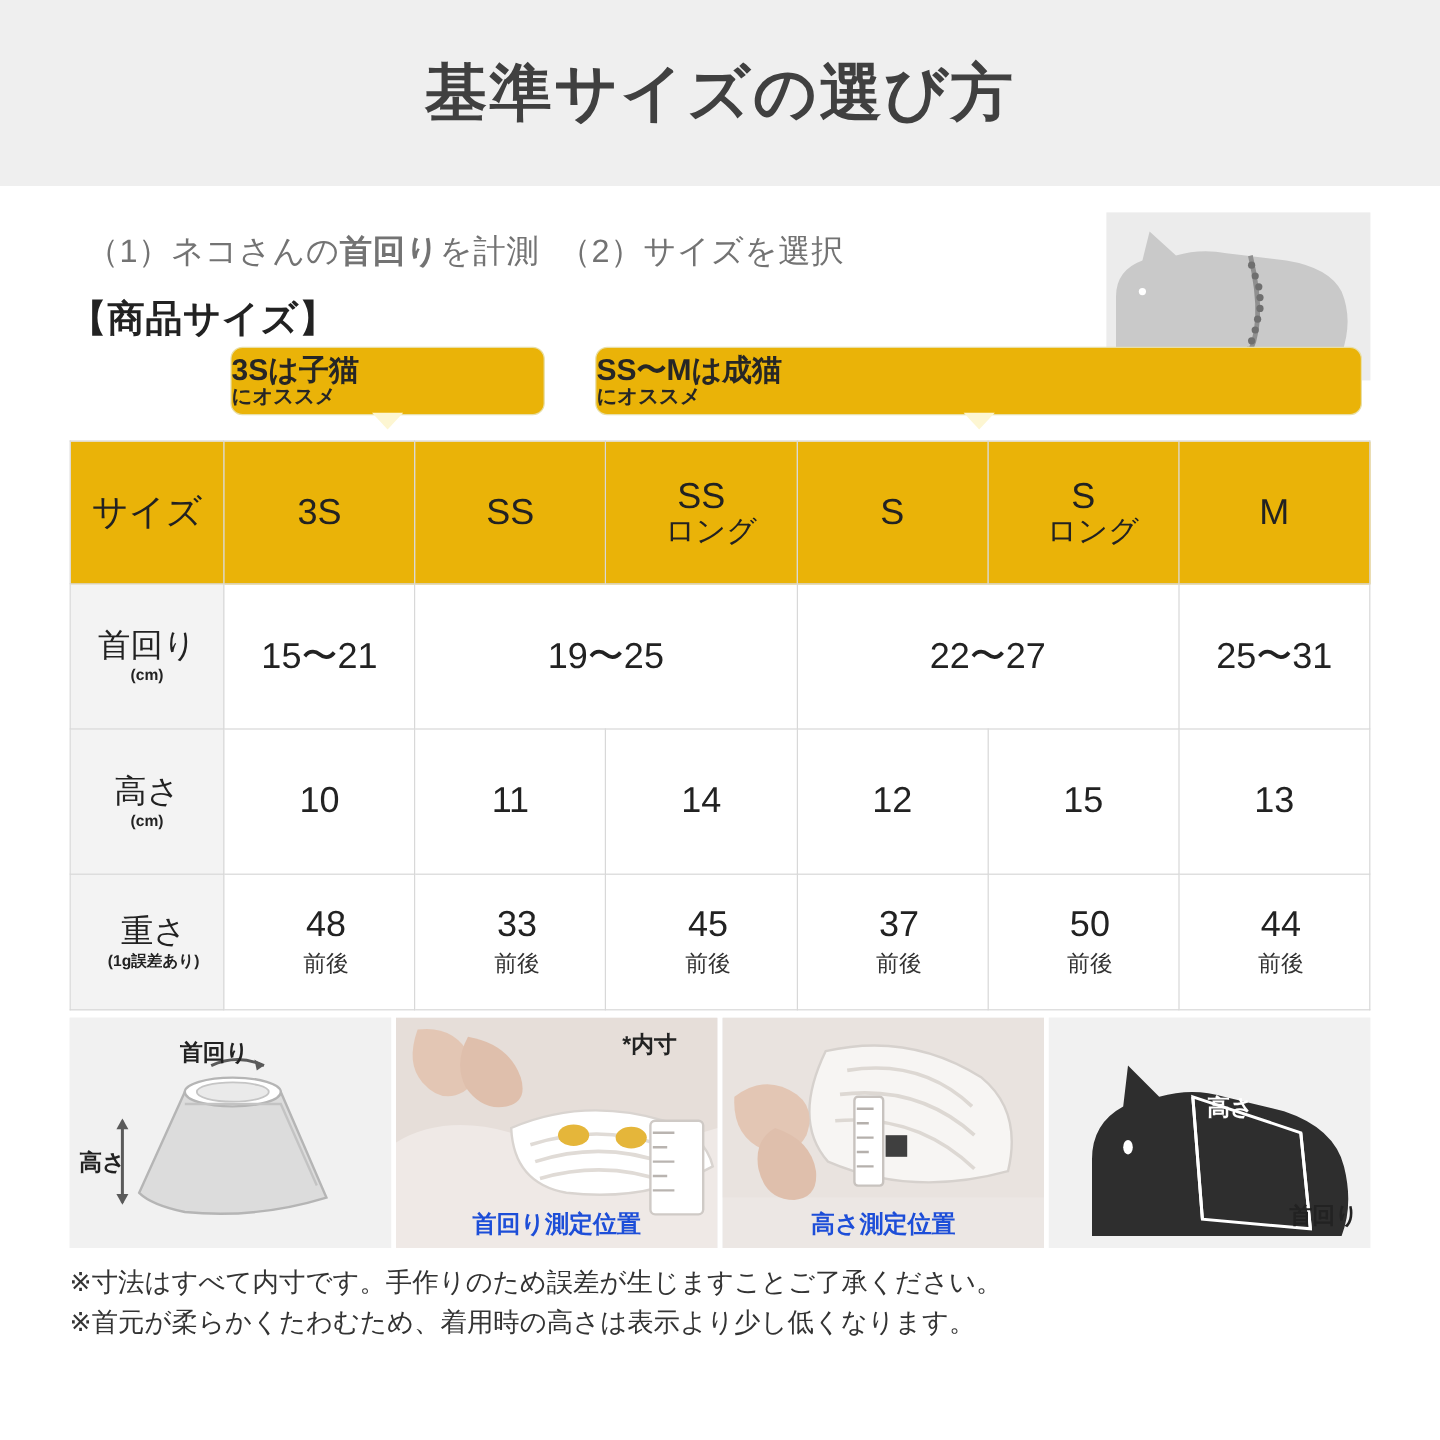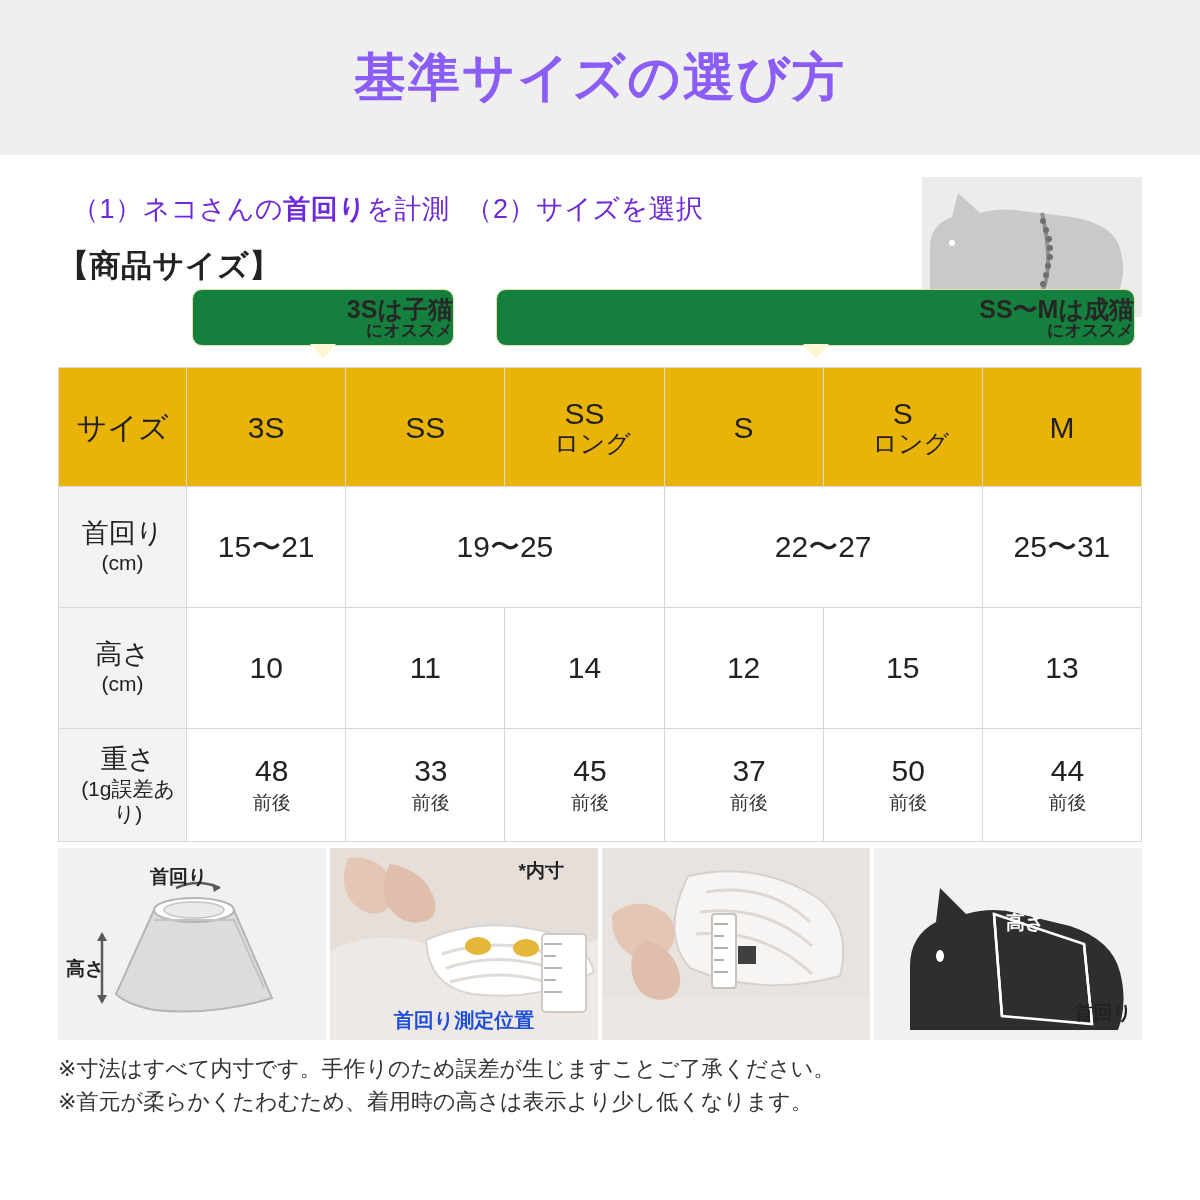--- a/index.html
+++ b/index.html
@@ -25,40 +25,40 @@
     height: 155px;
     background: #efefef;
     display: flex;
     align-items: center;
     justify-content: center;
   }
   .header-title {
     font-size: 52px;
     font-weight: bold;
     letter-spacing: 2px;
-    color: #8b5cf6;
+    color: #404040;
   }
 
   
   .body {
     padding: 30px 58px 0 58px;
     position: relative;
   }
 
   .section-heading {
     font-size: 31px;
     font-weight: bold;
     color: #222;
     margin: 10px 0 6px 0;
     letter-spacing: 0.5px;
   }
 
   .steps-line {
     font-size: 27px;
-    color: #6d28d9;
+    color: #737373;
     margin: 6px 0 16px 14px;
     letter-spacing: 0.5px;
   }
   .steps-line b {
     font-weight: bold;
   }
 
   
   .cat-box {
     position: absolute;
@@ -78,24 +78,24 @@
   }
 
   
   .callouts {
     position: relative;
     height: 76px;
     margin-left: 72px;
   }
   .callout {
     position: absolute;
-    background: #15803d;
+    background: #eab308;
     border: 1px solid #e8dfa8;
     border-radius: 10px;
-    text-align: right;
+    text-align: left;
     padding: 6px 0 4px 0;
     box-sizing: border-box;
   }
   .callout .big {
     display: block;
     font-size: 25px;
     font-weight: bold;
     color: #262626;
     line-height: 1.05;
   }
@@ -156,22 +156,22 @@
   .rowlabel {
     background: #f3f3f3;
     width: 128px;
     font-size: 27px;
     font-weight: bold;
     color: #222;
     line-height: 1.15;
   }
   .rowlabel .unit {
     display: block;
-    font-size: 21px;
-    font-weight: normal;
+    font-size: 13px;
+    font-weight: bold;
     margin-top: 2px;
   }
   .head-row td {
     background: #eab308;
     height: 116px;
     font-size: 30px;
     font-weight: bold;
     color: #222;
     line-height: 1.1;
   }
@@ -443,20 +443,21 @@
             <line x1="112" y1="76" x2="126" y2="76"></line>
             <line x1="112" y1="88" x2="122" y2="88"></line>
             <line x1="112" y1="100" x2="126" y2="100"></line>
             <line x1="112" y1="112" x2="122" y2="112"></line>
             <line x1="112" y1="124" x2="126" y2="124"></line>
           </g>
           <rect x="136" y="98" width="18" height="18" fill="#3f3f3f"></rect>
           <path d="M10 66 q26 -20 52 -2 q16 12 8 34 q-12 22 -36 12 q-26 -12 -24 -44z" fill="#e3c6b4"></path>
           <path d="M44 92 q30 10 34 36 q2 22 -18 24 q-24 0 -30 -26 q-4 -24 14 -34z" fill="#dfbfac"></path>
         </svg>
+        <span class="caption">高さ測定位置</span>
       </div>
 
       <div class="photo">
         <svg width="268" height="192" viewBox="0 0 268 192" aria-hidden="true">
           <rect width="268" height="192" fill="#f1f1f1"></rect>
           <path d="M36 182 L36 118 Q36 88 62 74 L66 40 L92 66 Q120 58 146 66 L196 78 Q238 92 246 124 Q254 156 244 182 Z" fill="#2e2e2e"></path>
           <path d="M120 66 L210 96 L218 176 L128 168 Z" fill="none" stroke="#ffffff" stroke-width="2.5"></path>
           <path d="M120 66 L128 168" stroke="#ffffff" stroke-width="2.5"></path>
           <path d="M210 96 L218 176" stroke="#ffffff" stroke-width="2.5"></path>
           <ellipse cx="66" cy="108" rx="4" ry="6" fill="#ffffff"></ellipse>

